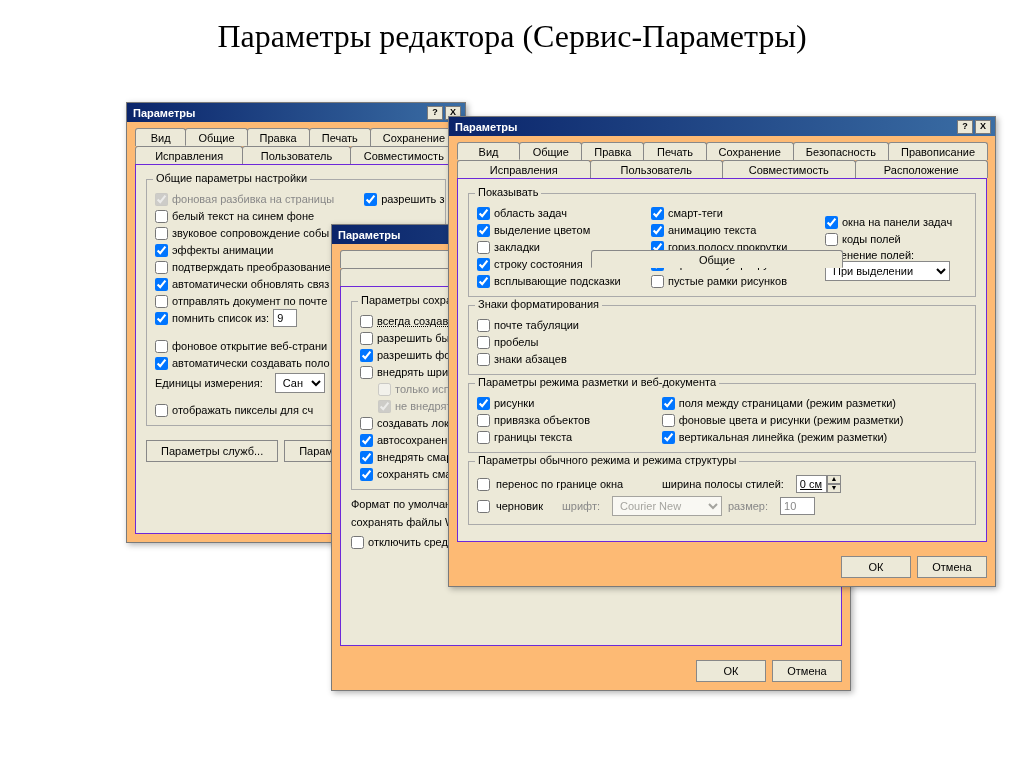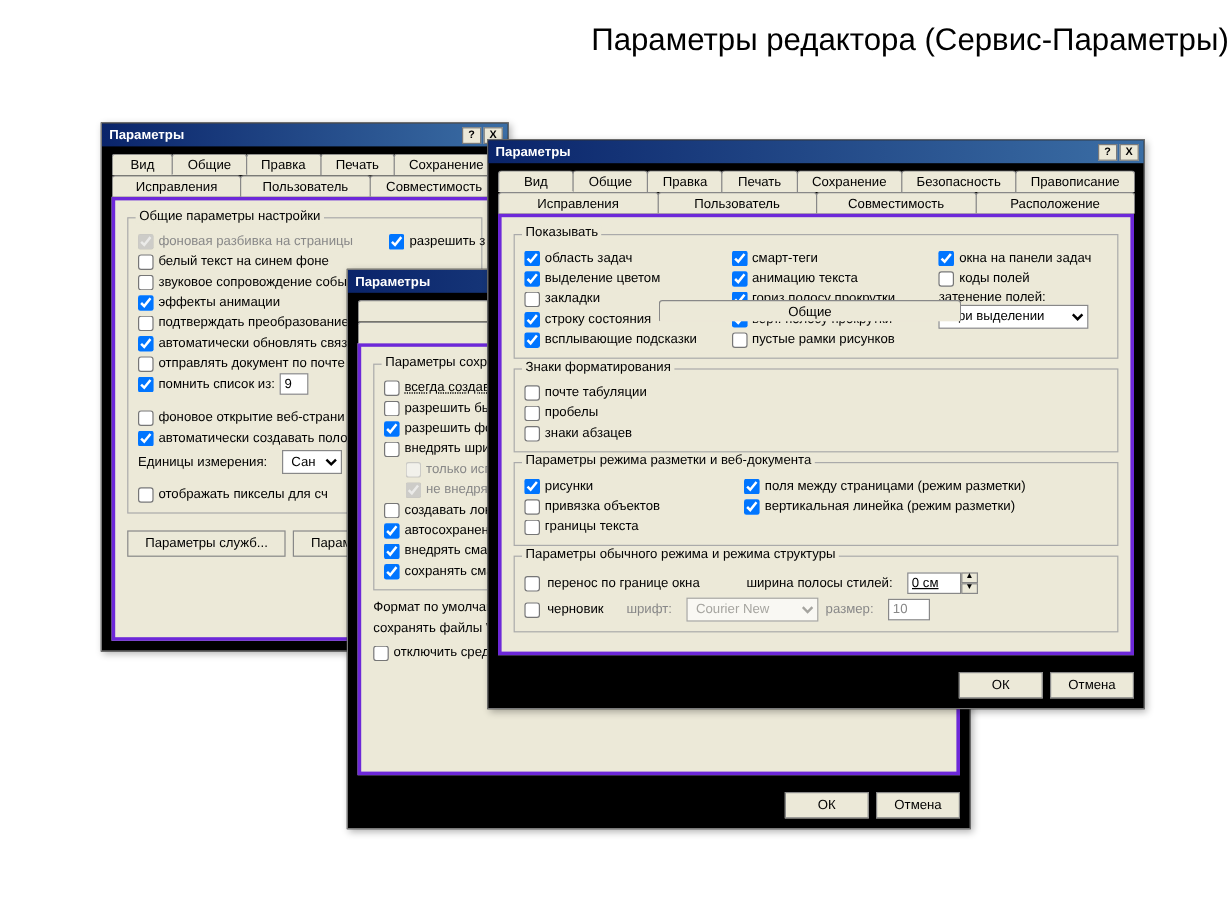--- a/index.html
+++ b/index.html
@@ -6,31 +6,32 @@
   body {
     font-family: Tahoma, Arial, sans-serif;
     font-size: 11px;
     background: #fff;
     width: 1024px;
     height: 767px;
     position: relative;
     color: #000;
   }
   .page-title {
-    font-size: 26px;
+    font-size: 32px;
     font-weight: normal;
-    text-align: right;
+    text-align: center;
     padding: 18px 0 8px 0;
-    font-family: Liberation Sans, sans-serif;
+    font-family: Liberation Serif, serif;
   }
   .dialog {
     position: absolute;
-    background: #000000;
+    background: #fdba74;
     border: 1px solid #7a7a7a;
     box-shadow: 2px 2px 6px rgba(0,0,0,0.3);
+    margin-left: 42px;
   }
   .titlebar {
     background: linear-gradient(to right, #0a246a, #3b6ea5);
     color: #fff;
     padding: 3px 4px 3px 6px;
     font-weight: bold;
     font-size: 11px;
     display: flex;
     justify-content: space-between;
     align-items: center;
@@ -79,21 +80,21 @@
     white-space: nowrap;
   }
   .tab.active {
     background: #ece9d8;
     position: relative;
     z-index: 2;
     border-bottom: 1px solid #ece9d8;
     margin-bottom: -1px;
   }
   .tab-content {
-    border: 3px solid #6d28d9;
+    border: 1px solid #6d28d9;
     padding: 8px 10px;
     background: #ece9d8;
     min-height: 200px;
   }
   .group {
     position: relative;
     border: 1px solid #aaa;
     padding: 10px 8px 6px 8px;
     margin: 6px 0 8px 0;
   }
@@ -117,20 +118,21 @@
     height: 13px;
   }
   .check-row label {
     font-size: 11px;
     white-space: nowrap;
   }
   .check-row.disabled label { color: #888; }
   .cols {
     display: flex;
     gap: 32px;
+    align-items: center;
   }
   .col { flex: 1; min-width: 0; }
   .btn {
     background: #ece9d8;
     border: 1px solid #888;
     padding: 2px 14px;
     font-size: 11px;
     cursor: pointer;
     min-width: 70px;
     height: 22px;
@@ -149,21 +151,21 @@
     padding: 1px 3px;
   }
   select.text-input { height: 20px; background:#fff; }
   .label-inline {
     font-size: 11px;
     margin-right: 6px;
   }
   .link { color: #000; text-decoration: underline dotted; cursor:pointer; }
   .row-inline { display:flex; align-items:center; gap:6px; margin:2px 0; height:20px; }
   .spinner { display:inline-flex; }
-  .spinner input { width:45px;text-decoration:underline; }
+  .spinner input { width:31px;text-decoration:underline; }
   .spinner .spin-btns { display:flex; flex-direction:column; }
   .spinner .spin-btns div { width:14px; height:9px; border:1px solid #888; background:#ece9d8; font-size:7px; line-height:6px; text-align:center; cursor:pointer;}
 </style>
 </head>
 <body>
 
 <div class="page-title">Параметры редактора (Сервис-Параметры)</div>
 
 <div class="dialog" style="left:84px; top:102px; width:340px;">
   <div class="titlebar">
@@ -457,20 +459,24 @@
               </div>
               <div class="check-row">
                 <input type="checkbox" style="">
                 <label>границы текста</label>
               </div>
             </div>
           <div class="col" id="layout-c2" style="flex:2;">
               <div class="check-row">
                 <input type="checkbox" checked="" style="">
                 <label>поля между страницами (режим разметки)</label>
+              </div>
+              <div class="check-row">
+                <input type="checkbox" style="">
+                <label>фоновые цвета и рисунки (режим разметки)</label>
               </div>
               <div class="check-row">
                 <input type="checkbox" checked="" style="">
                 <label>вертикальная линейка (режим разметки)</label>
               </div>
             </div>
         </div>
       </div>
 
       <div class="group">

